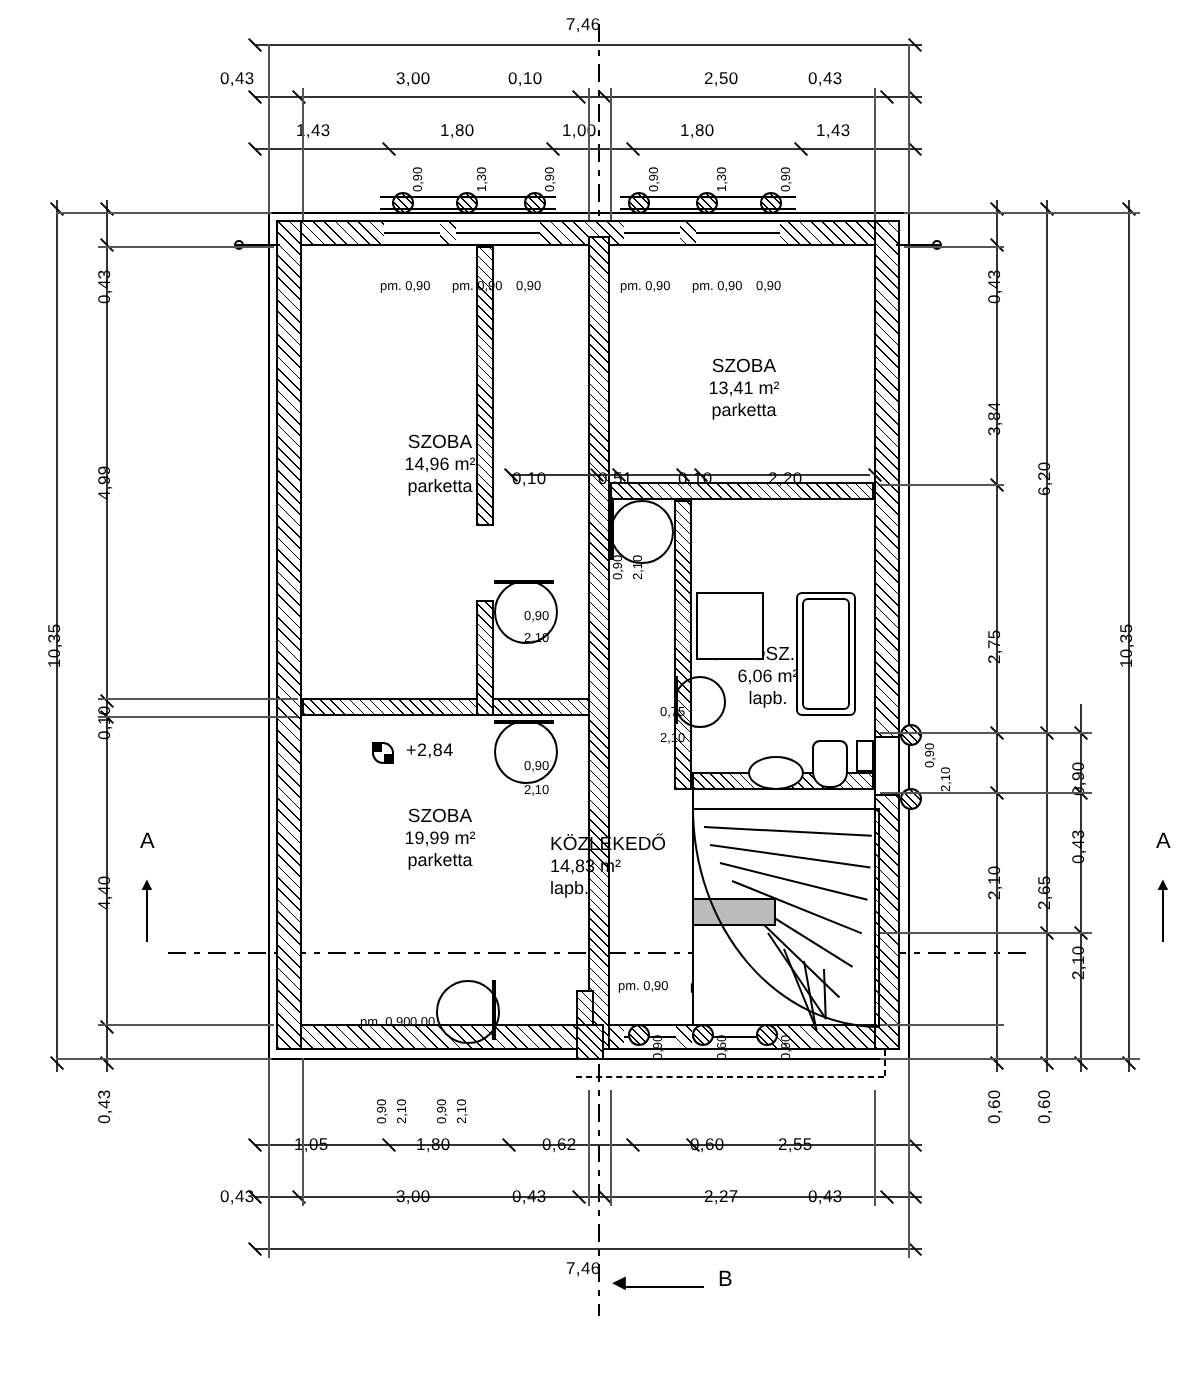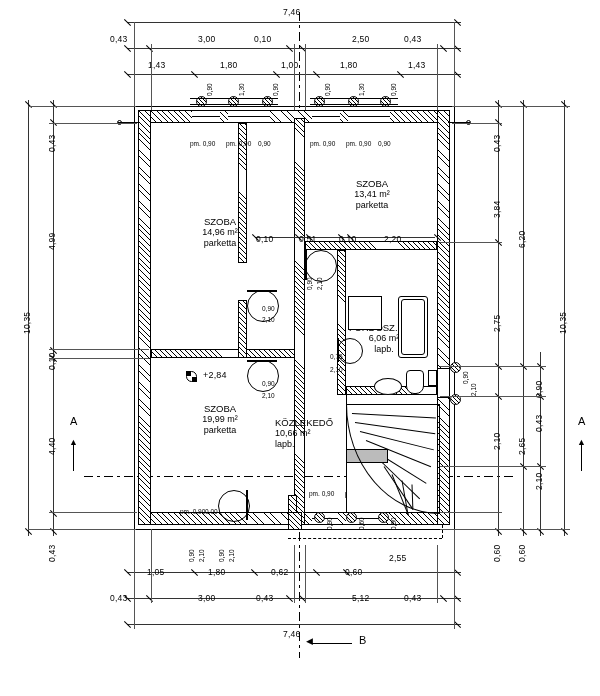--- a/index.html
+++ b/index.html
@@ -331,21 +331,21 @@
   </div>
 
   <div class="roomlabel" style="left:349px; top:322px; width:70px; text-align:left;">
     <div class="roomname">FÜRDŐSZ.</div>
     <div style="text-align:center;">6,06 m²</div>
     <div style="text-align:center;">lapb.</div>
   </div>
 
   <div class="roomlabel" style="left:275px; top:417px; width:76px; text-align:left;">
     <div class="roomname">KÖZLEKEDŐ</div>
-    <div>10,66 m²</div>
+    <div>14,83 m²</div>
     <div>lapb.</div>
   </div>
 
   <div class="circle-marker" style="left:186px; top:371px; width:11px; height:11px;"></div>
   <div class="quad-fill" style="left:186px; top:371px; width:5px; height:5px;"></div>
   <div class="quad-fill" style="left:192px; top:377px; width:5px; height:5px;"></div>
   <div class="dimtext" style="left:203px; top:370px; font-size:9px;">+2,84</div>
 
   <div class="opening-text" style="left:205px; top:508px;">0,00</div>
   <div class="opening-text" style="left:180px; top:508px;">pm. 0,90</div>
@@ -458,33 +458,33 @@
   <div class="tick" style="left:123px; top:572px;"></div>
   <div class="tick" style="left:190px; top:572px;"></div>
   <div class="tick" style="left:250px; top:572px;"></div>
   <div class="tick" style="left:312px; top:572px;"></div>
   <div class="tick" style="left:342px; top:572px;"></div>
   <div class="tick" style="left:453px; top:572px;"></div>
   <div class="dimtext" style="left:147px; top:567px;">1,05</div>
   <div class="dimtext" style="left:208px; top:567px;">1,80</div>
   <div class="dimtext" style="left:271px; top:567px;">0,62</div>
   <div class="dimtext" style="left:345px; top:567px;">0,60</div>
-  <div class="dimtext" style="left:389px; top:553px;">2,55</div>
+  <div class="dimtext" style="left:389px; top:567px;">2,55</div>
 
   <div class="dimline" style="left:127px; top:598px; width:334px;"></div>
   <div class="tick" style="left:123px; top:598px;"></div>
   <div class="tick" style="left:145px; top:598px;"></div>
   <div class="tick" style="left:285px; top:598px;"></div>
   <div class="tick" style="left:298px; top:598px;"></div>
   <div class="tick" style="left:439px; top:598px;"></div>
   <div class="tick" style="left:453px; top:598px;"></div>
   <div class="dimtext" style="left:110px; top:593px;">0,43</div>
   <div class="dimtext" style="left:198px; top:593px;">3,00</div>
   <div class="dimtext" style="left:256px; top:593px;">0,43</div>
-  <div class="dimtext" style="left:352px; top:593px;">5,12</div>
+  <div class="dimtext" style="left:352px; top:593px;">2,27</div>
   <div class="dimtext" style="left:404px; top:593px;">0,43</div>
 
   <div class="dimline" style="left:127px; top:624px; width:334px;"></div>
   <div class="tick" style="left:123px; top:624px;"></div>
   <div class="tick" style="left:453px; top:624px;"></div>
   <div class="dimtext" style="left:283px; top:629px;">7,46</div>
 
   <div class="vline" style="left:134px; top:529px; height:100px; border-color:#555;"></div>
   <div class="vline" style="left:151px; top:529px; height:74px; border-color:#555;"></div>
   <div class="vline" style="left:294px; top:545px; height:58px; border-color:#555;"></div>

